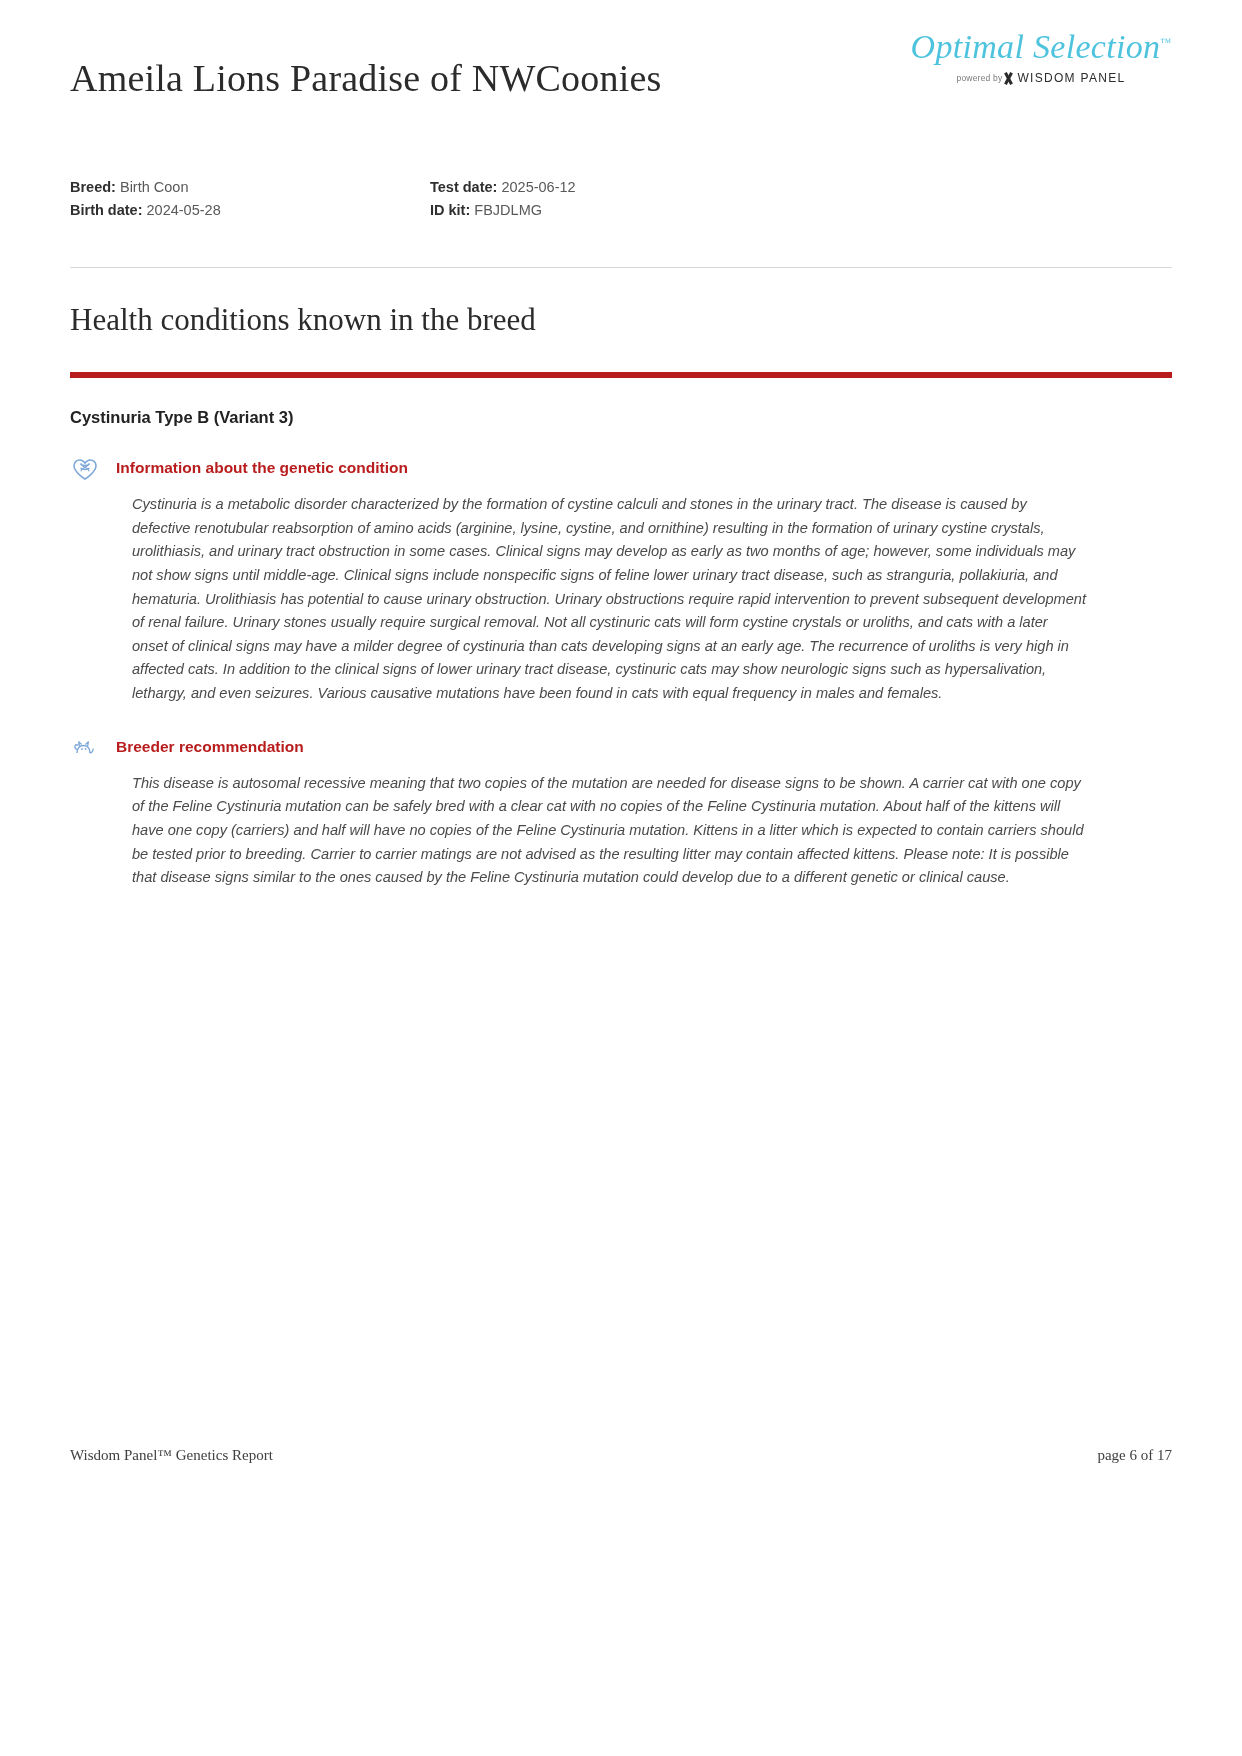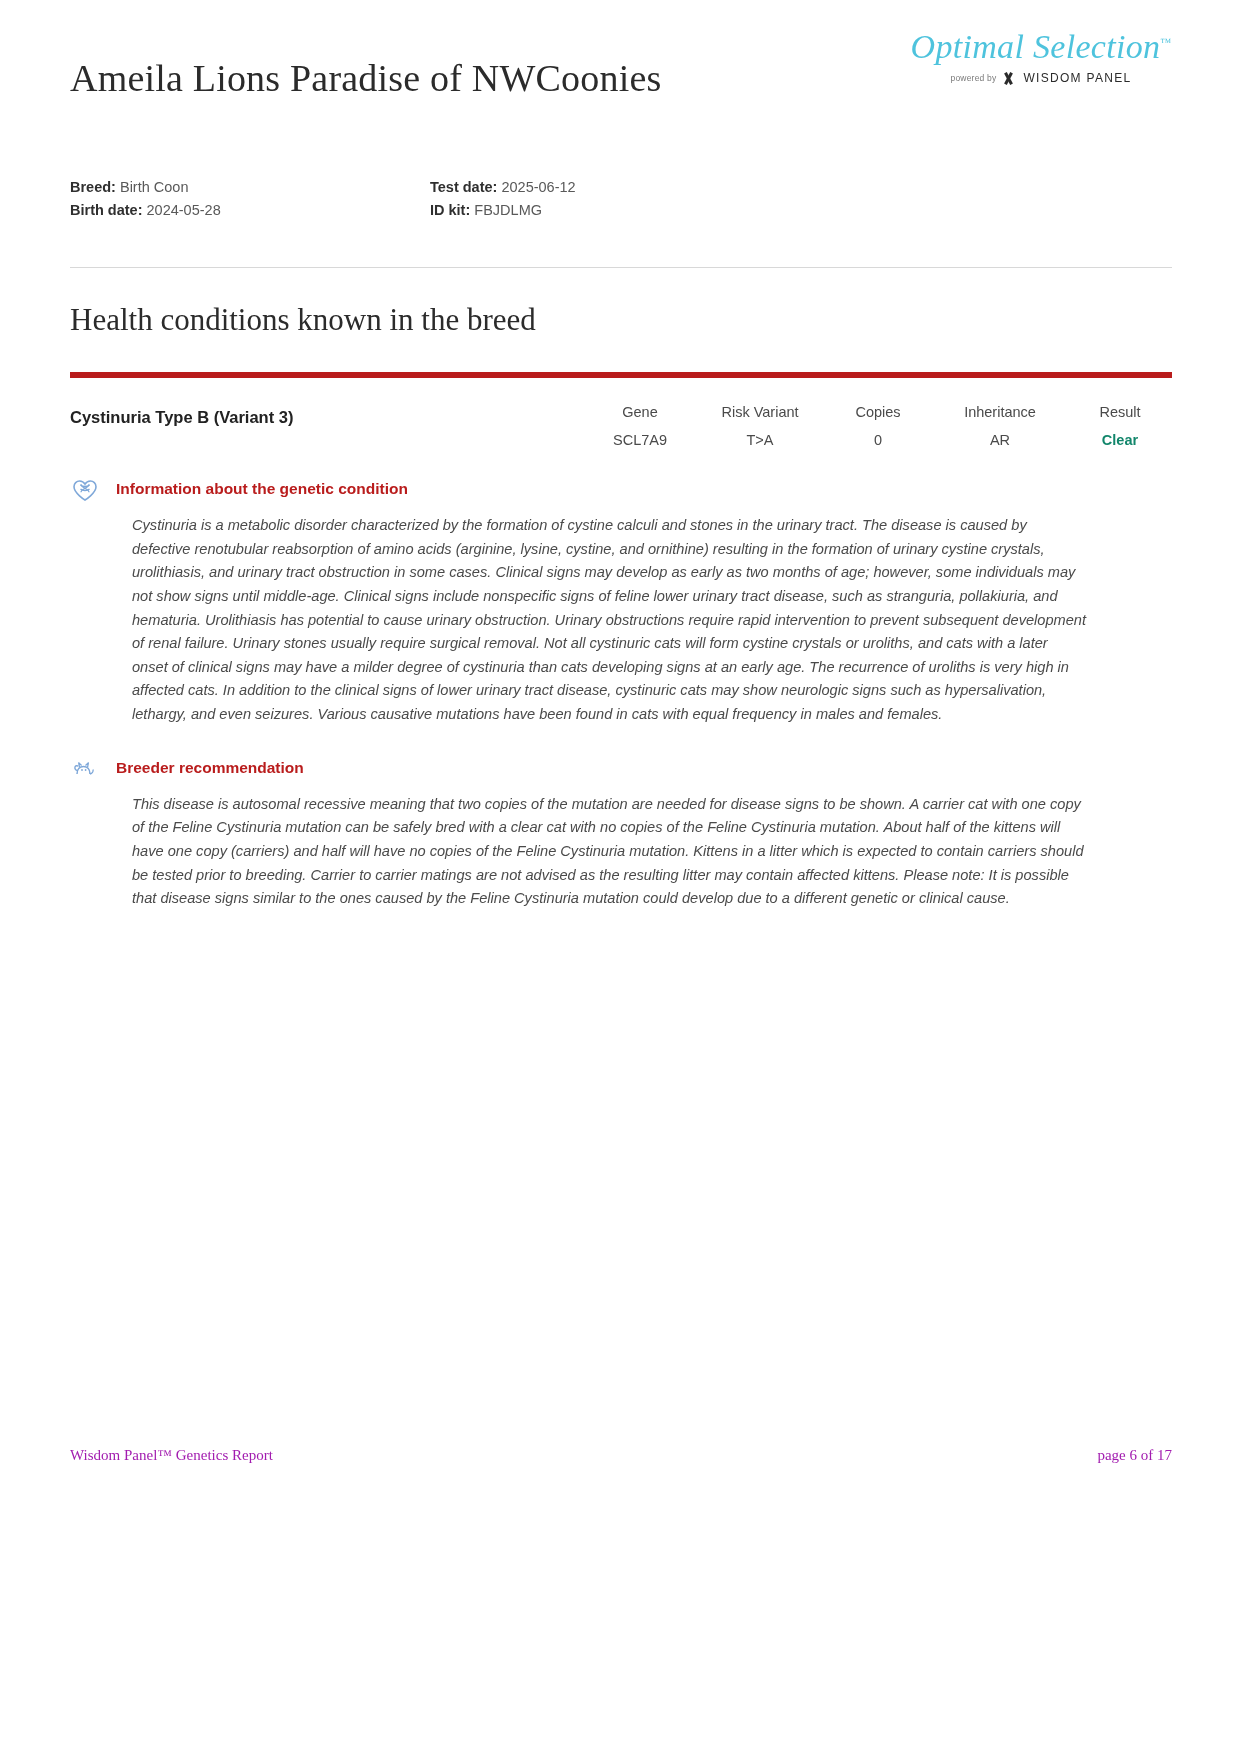--- a/index.html
+++ b/index.html
@@ -62,21 +62,20 @@
     font-style: normal;
   }
   .brand-sub {
     margin-top: 7px;
     font-size: 11px;
     color: #6d6d6d;
     letter-spacing: 0.6px;
     display: flex;
     align-items: center;
     justify-content: center;
-    gap: 6px;
     white-space: nowrap;
   }
   .brand-sub .powered {
     font-size: 8.5px;
     color: #7a7a7a;
     letter-spacing: 0.2px;
   }
   .brand-sub .wp {
     font-weight: normal;
     font-size: 12px;
@@ -205,21 +204,21 @@
   
   .footer {
     position: absolute;
     left: 70px;
     right: 70px;
     bottom: 46px;
     display: flex;
     justify-content: space-between;
     font-family: "Liberation Serif", serif;
     font-size: 15px;
-    color: #a21caf;
+    color: #404040;
   }
 </style>
 </head>
 <body>
 
 <div class="page">
 
   <div class="header">
     <h1 class="pet-name">Ameila Lions Paradise of NWCoonies</h1>
 
@@ -256,42 +255,20 @@
     </div>
   </div>
 
   <hr class="rule">
 
   <h2 class="section-title">Health conditions known in the breed</h2>
 
   <div class="condition">
     <div class="cond-head">
       <div class="cond-name">Cystinuria Type B (Variant 3)</div>
-      <div class="cond-table">
-        <div class="cond-col c-gene">
-          <div class="hd">Gene</div>
-          <div class="val">SCL7A9</div>
-        </div>
-        <div class="cond-col c-risk">
-          <div class="hd">Risk Variant</div>
-          <div class="val">T&gt;A</div>
-        </div>
-        <div class="cond-col c-copies">
-          <div class="hd">Copies</div>
-          <div class="val">0</div>
-        </div>
-        <div class="cond-col c-inherit">
-          <div class="hd">Inheritance</div>
-          <div class="val">AR</div>
-        </div>
-        <div class="cond-col c-result">
-          <div class="hd">Result</div>
-          <div class="val result">Clear</div>
-        </div>
-      </div>
     </div>
 
     <div class="info-block">
       <span class="info-icon">
         <svg width="30" height="24" viewBox="0 0 30 24" fill="none" xmlns="http://www.w3.org/2000/svg">
           <path d="M15 22C15 22 4 15.2 4 8.8C4 5.3 6.6 3 9.6 3C11.8 3 13.9 4.3 15 6.2C16.1 4.3 18.2 3 20.4 3C23.4 3 26 5.3 26 8.8C26 15.2 15 22 15 22Z" stroke="#7fa8d9" stroke-width="1.6" fill="none"></path>
           <path d="M10.5 7C12.5 9 17.5 9 19.5 7" stroke="#7fa8d9" stroke-width="1.3"></path>
           <path d="M10.5 11C12.5 13 17.5 13 19.5 11" stroke="#7fa8d9" stroke-width="1.3"></path>
           <path d="M11 6.2C11 10 19 10.5 19 14.3" stroke="#7fa8d9" stroke-width="1.3"></path>
           <path d="M19 6.2C19 10 11 10.5 11 14.3" stroke="#7fa8d9" stroke-width="1.3"></path>

